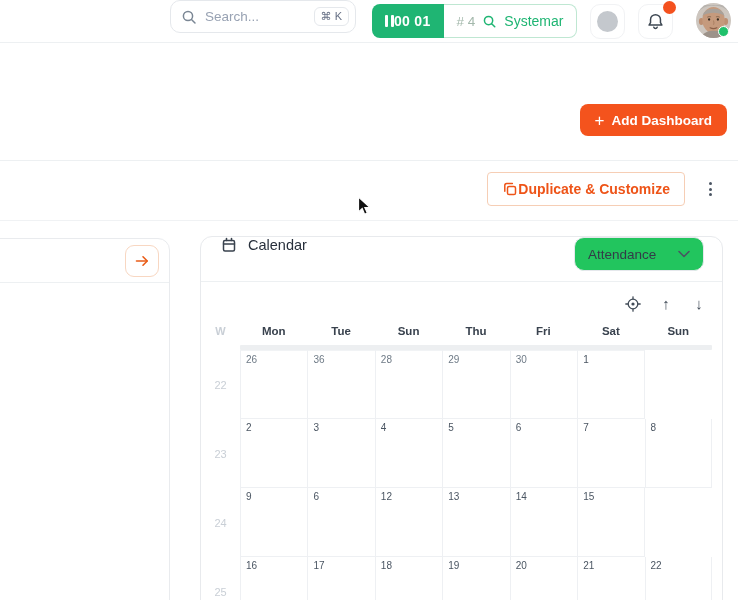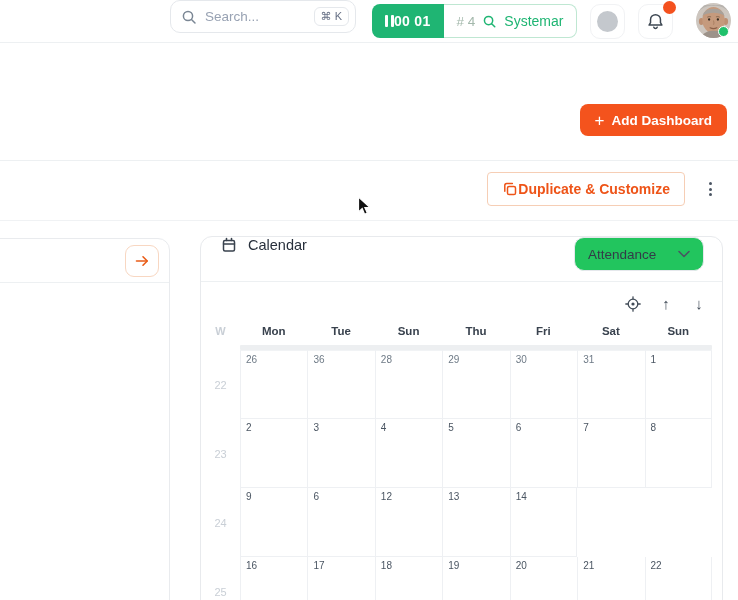--- a/index.html
+++ b/index.html
@@ -254,23 +254,20 @@
           </div>
           <div class="day-cell muted">
             <span class="date-num">28</span>
           </div>
           <div class="day-cell muted">
             <span class="date-num">29</span>
           </div>
           <div class="day-cell muted">
             <span class="date-num">30</span>
           </div>
-          <div class="day-cell muted">
-            <span class="date-num">31</span>
-          </div>
           <div class="day-cell">
             <span class="date-num">1</span>
           </div>
         </div>
         <div class="cal-row">
           <div class="week-num">23</div>
           <div class="day-cell">
             <span class="date-num">2</span>
           </div>
           <div class="day-cell">
@@ -302,20 +299,23 @@
           </div>
           <div class="day-cell">
             <span class="date-num">12</span>
           </div>
           <div class="day-cell">
             <span class="date-num">13</span>
           </div>
           <div class="day-cell">
             <span class="date-num">14</span>
           </div>
+          <div class="day-cell">
+            <span class="date-num">15</span>
+          </div>
         </div>
         <div class="cal-row">
           <div class="week-num">25</div>
           <div class="day-cell">
             <span class="date-num">16</span>
           </div>
           <div class="day-cell">
             <span class="date-num">17</span>
           </div>
           <div class="day-cell">

